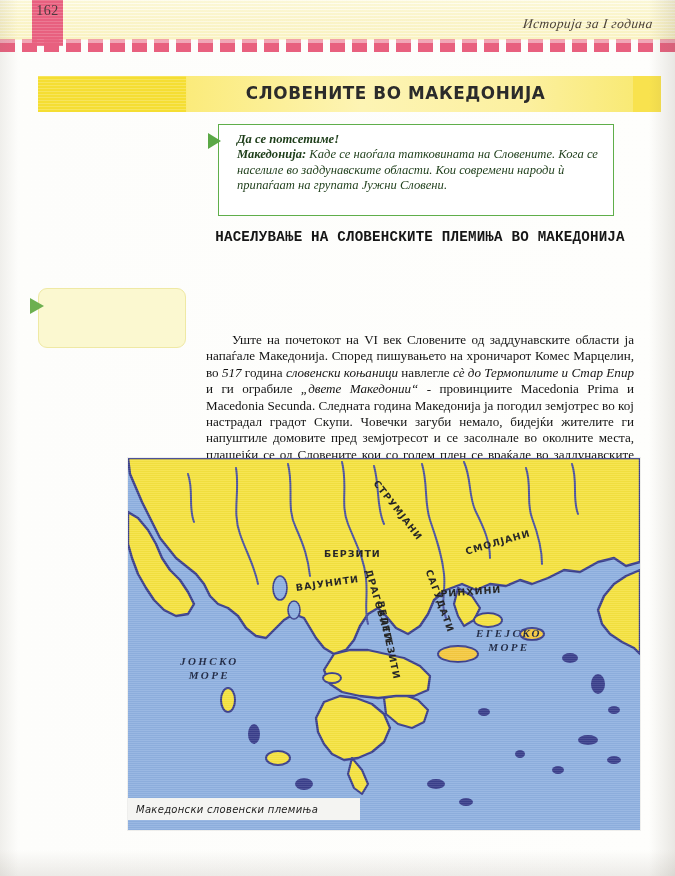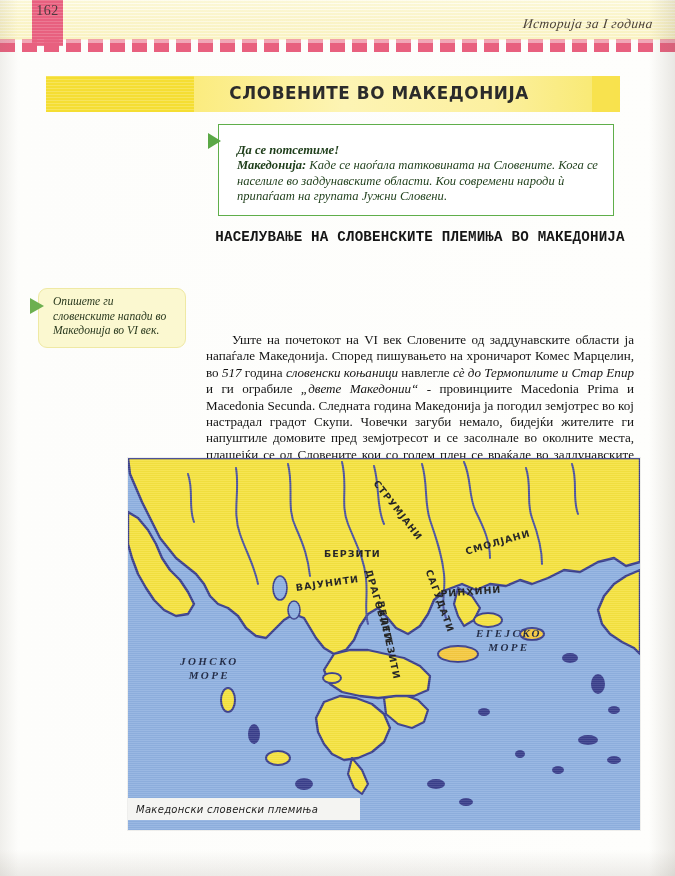--- a/index.html
+++ b/index.html
@@ -55,21 +55,21 @@
     background-image:repeating-linear-gradient(to right,
       #e8607f 0px,#e8607f 15px,
       rgba(255,255,255,0) 15px,rgba(255,255,255,0) 22px);
   }
   .dash-rule.faint{
     top:39px;height:4px;opacity:.55;
   }
 
   
   .title-banner{
-    position:absolute;left:46px;top:76px;width:574px;height:36px;
+    position:absolute;left:38px;top:76px;width:623px;height:36px;
     background:linear-gradient(to right,
       #f6e23c 0%,#f6e23c 22%,
       #fbeb7b 24%,#fdf4b4 52%,#fcf0a0 78%,#f8e86a 100%);
   }
   .title-banner .left-chip{
     position:absolute;left:0;top:0;width:148px;height:36px;
     background:#f5de33;
     background-image:repeating-linear-gradient(to bottom,
       rgba(255,255,255,.20) 0px,rgba(255,255,255,.20) 1px,
       rgba(0,0,0,0) 1px,rgba(0,0,0,0) 3px);
@@ -86,21 +86,21 @@
     color:#2b2b2b;letter-spacing:.6px;
     transform:scaleX(.96);
   }
 
   
   .recall-box{
     position:absolute;left:218px;top:124px;width:396px;height:92px;
     border:1.6px solid #5fae4a;
     background:#ffffff;
     box-sizing:border-box;
-    padding:18px 12px 6px 18px;
+    padding:7px 12px 6px 18px;
   }
   .recall-box .arrow{
     position:absolute;left:-11px;top:8px;
     width:0;height:0;
     border-top:8px solid transparent;
     border-bottom:8px solid transparent;
     border-left:13px solid #5aa846;
   }
   .recall-line{
     font-family:"Liberation Serif",serif;
@@ -250,21 +250,20 @@
       <span>Словените. Кога се населиле во заддунавските области.</span>
       <span>Кои современи народи ѝ припаѓаат на групата Јужни</span>
       <span>Словени.</span>
     </div>
   </div>
 
   <div class="main-heading">НАСЕЛУВАЊЕ НА СЛОВЕНСКИТЕ ПЛЕМИЊА ВО МАКЕДОНИЈА</div>
 
   <div class="note" id="note-1">
     <div class="arrow"></div>
-    <div class="note-text">Опишете ги словенските напади во Македонија во VI век.</div>
   </div>
 
 
   <div class="body-col">
     <span>Уште на почетокот на VI век Словените од заддунавските области ја напаѓале Македонија. Според пишувањето на хроничарот Комес Марцелин, во </span><i>517</i><span> година </span><i>словенски коњаници</i><span> навлегле </span><i>сѐ до Термопилите и Стар Епир</i><span> и ги ограбиле </span><i>„двете Македонии“</i><span> - провинциите Macedonia Prima и Macedonia Secunda. Следната година Македонија ја погодил земјотрес во кој настрадал градот Скупи. Човечки загуби немало, бидејќи жителите ги напуштиле домовите пред земјотресот и се засолнале во околните места, плашејќи се од Словените кои со голем плен се враќале во заддунавските области. </span><i>За време</i><span> на византискиот цар </span><i>Јустинијан</i>
   </div>
 
   <div class="map">
     <svg width="512" height="372" viewBox="0 0 512 372">
       <defs>

